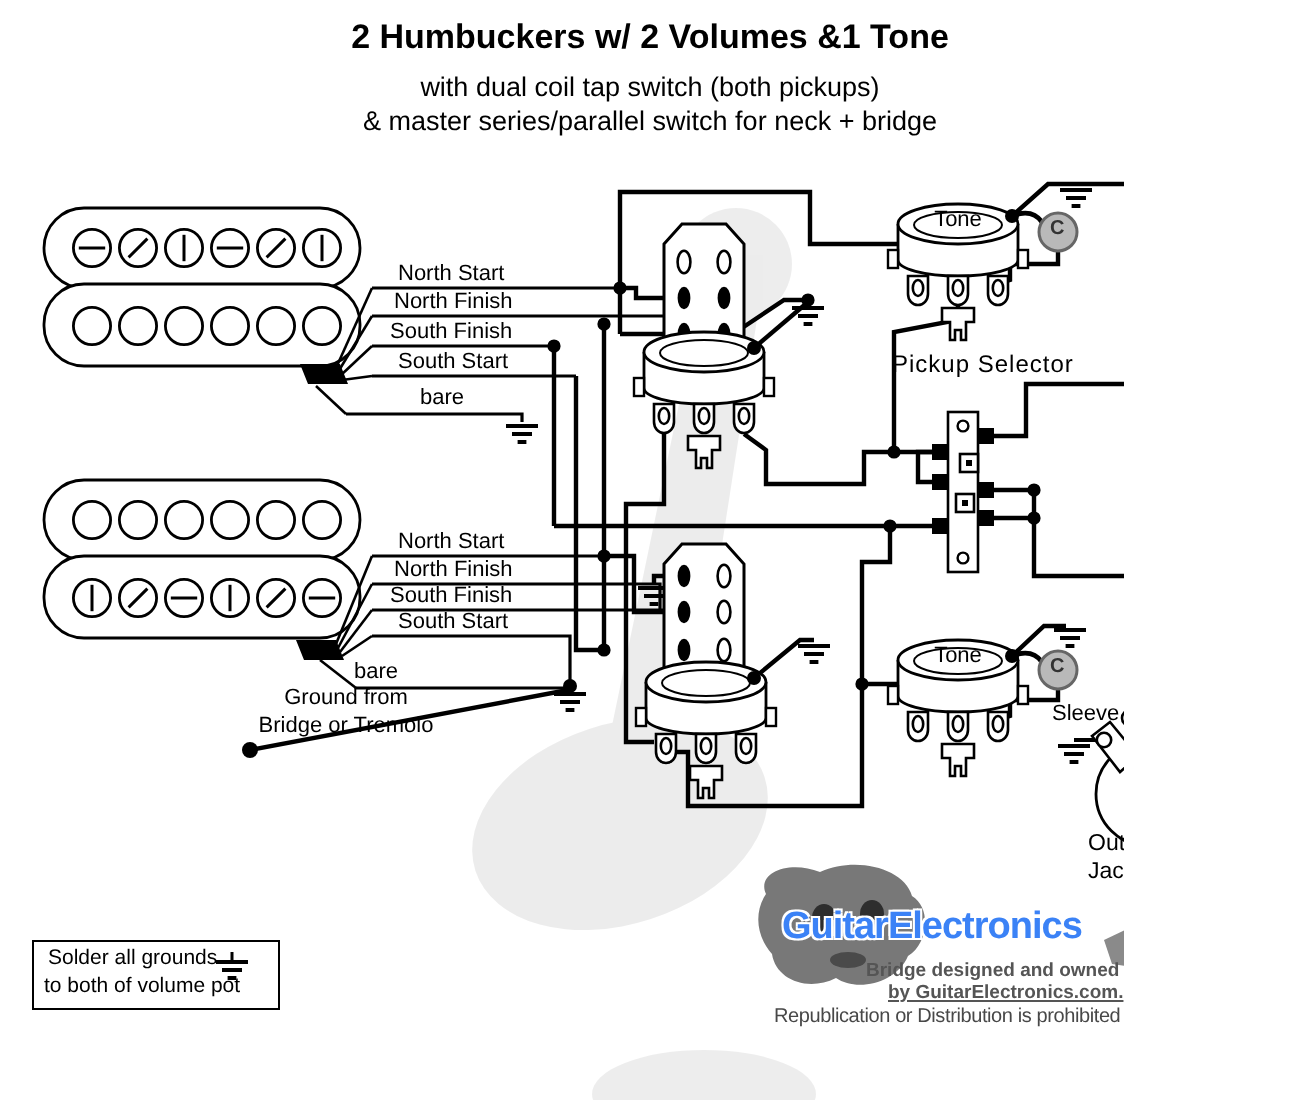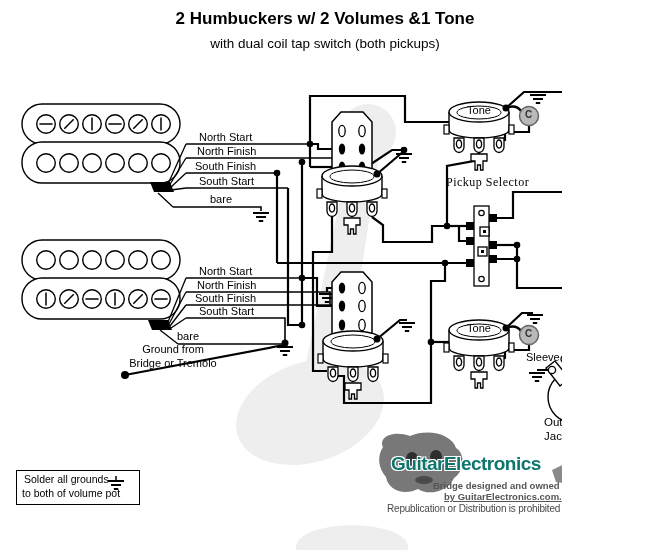--- a/index.html
+++ b/index.html
@@ -11,21 +11,21 @@
   .title2{font-size:13.5px;width:650px;text-align:center;}
   .wirelbl{font-size:11px;}
   .gndnote{font-size:11px;text-align:center;}
   .potlbl{font-size:11px;width:60px;text-align:center;}
   .caplbl{font-size:10px;font-weight:bold;color:#333;}
   .sel{font-size:12px;letter-spacing:.5px;}
   .jacklbl{font-size:11px;text-align:center;}
   .jackcap{font-size:11.5px;width:60px;}
   .notebox{position:absolute;left:16px;top:470px;width:122px;height:33px;border:1.6px solid #000;}
   .noteline{font-size:10.5px;}
-  .logobig{font-size:19px;font-weight:bold;letter-spacing:-.5px;color:#0f766e;
+  .logobig{font-size:19px;font-weight:bold;letter-spacing:-.5px;color:#3b82f6;
            text-shadow:1px 1px 0 #fff,-1px -1px 0 #fff,1px -1px 0 #fff,-1px 1px 0 #fff;}
   .logocom{font-size:9px;font-weight:bold;color:#fff;transform:rotate(18deg);}
   .credit{font-size:9.5px;font-weight:bold;color:#555;}
   .notice{font-size:10px;font-weight:normal;letter-spacing:-.2px;color:#484848;}
 </style>
 </head>
 <body>
 
 <div id="stage">
 
@@ -298,20 +298,21 @@
           <circle cx="612" cy="458" r="2.4"></circle>
           <circle cx="622" cy="460" r="2.4"></circle>
       <circle cx="632" cy="462" r="2.4"></circle>
           <circle cx="640" cy="464" r="2.4"></circle>
     </g>
   </g>
 </svg>
 
 <div class="lbl title1" style="top:10px;left:0;">2 Humbuckers w/ 2 Volumes &amp;1 Tone</div>
 <div class="lbl title2" style="top:37px;left:0;">with dual coil tap switch (both pickups)</div>
+<div class="lbl title2" style="top:54px;left:0;">&amp; master series/parallel switch for neck + bridge</div>
 
 <div class="lbl wirelbl" style="left:199px;top:132px;">North Start</div>
 <div class="lbl wirelbl" style="left:197px;top:146px;">North Finish</div>
 <div class="lbl wirelbl" style="left:195px;top:161px;">South Finish</div>
 <div class="lbl wirelbl" style="left:199px;top:176px;">South Start</div>
 <div class="lbl wirelbl" style="left:210px;top:194px;">bare</div>
 
 <div class="lbl wirelbl" style="left:199px;top:266px;">North Start</div>
 <div class="lbl wirelbl" style="left:197px;top:280px;">North Finish</div>
 <div class="lbl wirelbl" style="left:195px;top:293px;">South Finish</div>
@@ -319,21 +320,21 @@
 <div class="lbl wirelbl" style="left:177px;top:331px;">bare</div>
 
 <div class="lbl gndnote" style="left:113px;top:344px;width:120px;">Ground from</div>
 <div class="lbl gndnote" style="left:103px;top:358px;width:140px;">Bridge or Tremolo</div>
 
 <div class="lbl potlbl" style="left:449px;top:105px;">Tone</div>
 <div class="lbl potlbl" style="left:449px;top:323px;">Tone</div>
 <div class="lbl caplbl" style="left:525px;top:110px;">C</div>
 <div class="lbl caplbl" style="left:525px;top:329px;">C</div>
 
-<div class="lbl sel" style="left:446px;top:176px;font-family:Liberation Serif, serif;">Pickup Selector</div>
+<div class="lbl sel" style="left:446px;top:176px;">Pickup Selector</div>
 
 <div class="lbl jacklbl" style="left:526px;top:352px;">Sleeve</div>
 <div class="lbl jacklbl" style="left:571px;top:352px;margin-top:14px;">Tip</div>
 <div class="lbl jackcap" style="left:544px;top:416px;">Output</div>
 <div class="lbl jackcap" style="left:544px;top:430px;">Jack</div>
 
 <div class="notebox"></div>
 <div class="lbl noteline" style="left:24px;top:474px;">Solder all grounds</div>
 <div class="lbl noteline" style="left:22px;top:488px;">to both of volume pot</div>
 

